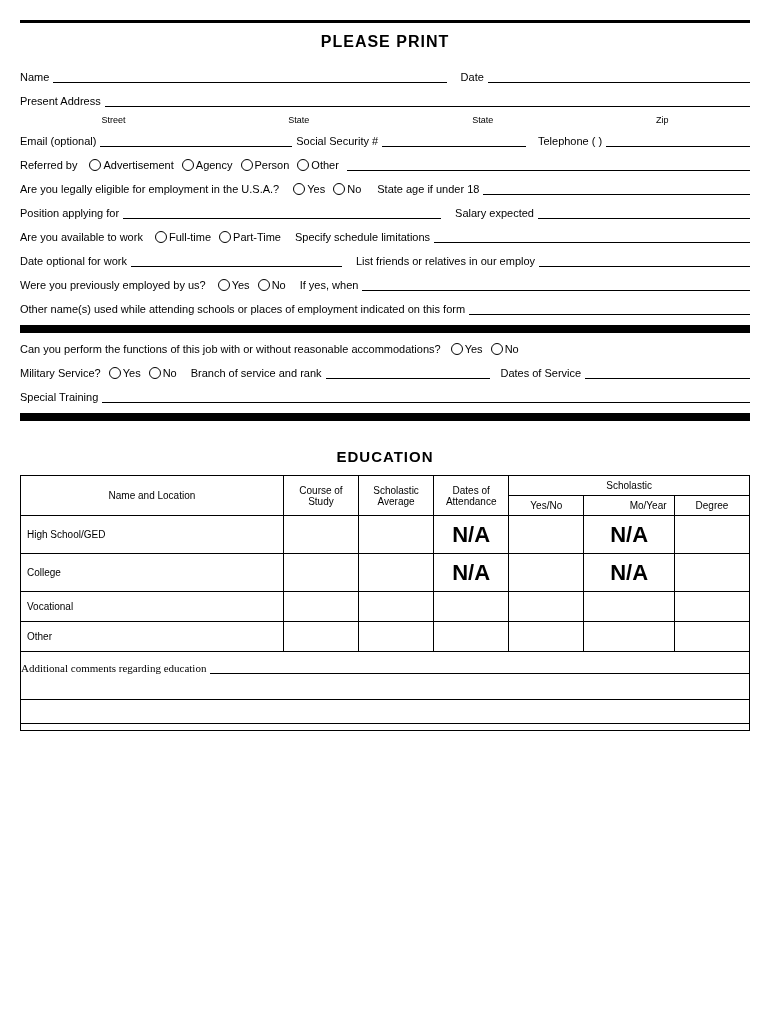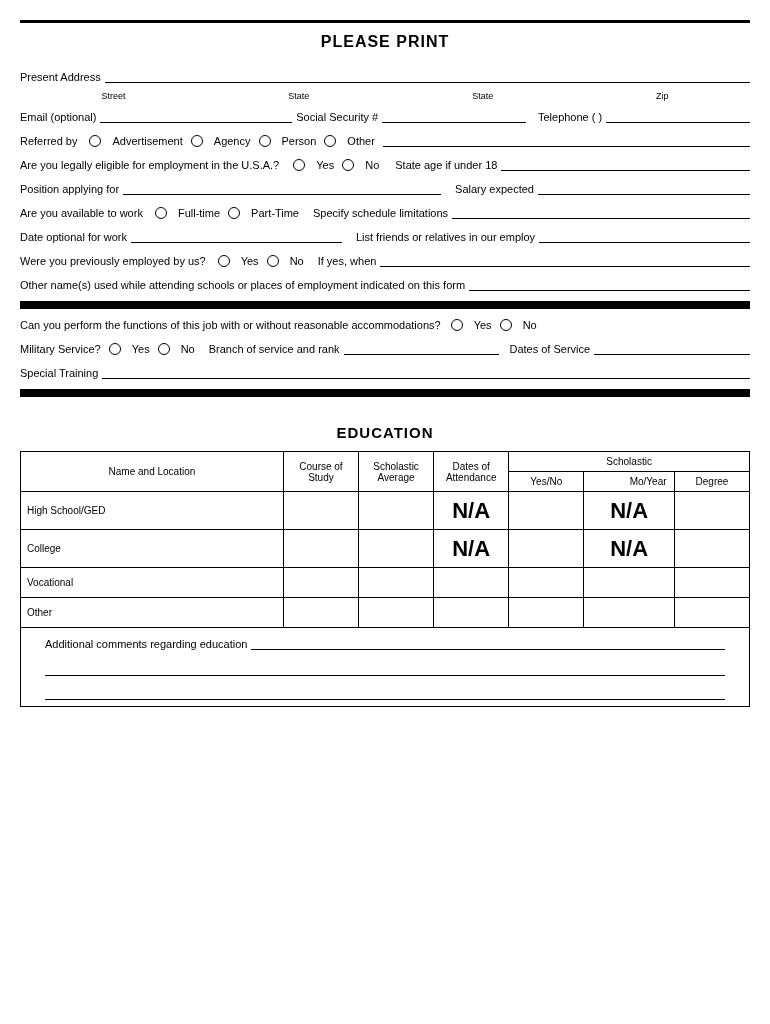--- a/index.html
+++ b/index.html
@@ -53,21 +53,21 @@
       font-size: 9px;
       margin-top: 1px;
       margin-bottom: 6px;
     }
     .sub-label-item {
       text-align: center;
     }
     .radio-option {
       display: inline-flex;
       align-items: center;
-      gap: 11px;
+      gap: 2px;
       margin-right: 4px;
     }
     .radio-circle {
       width: 12px;
       height: 12px;
       border: 1.5px solid #000;
       border-radius: 50%;
       display: inline-block;
       flex-shrink: 0;
     }
@@ -106,36 +106,43 @@
     }
     .edu-row-tall td {
       height: 38px;
     }
     .edu-row-short td {
       height: 30px;
     }
     .comments-section {
       border: 1px solid #000;
       border-top: none;
-      padding: 6px 24px;
+      padding: 6px 0;
+      font-family: Liberation Serif, serif;
     }
     .comments-line {
       border-bottom: 1px solid #000;
       height: 18px;
       margin-top: 6px;
     }
   </style>
 </head>
 <body>
 
 <div class="page">
   <div class="top-border"></div>
 
   <div class="title">PLEASE PRINT</div>
 
+  <div class="form-row">
+    <span class="form-label">Name</span>
+    <div class="form-line" style="flex:3;"></div>
+    <span class="form-label" style="margin-left:10px;">Date</span>
+    <div class="form-line" style="flex:2;"></div>
+  </div>
 
   <div class="form-row">
     <span class="form-label">Present Address</span>
     <div class="form-line"></div>
   </div>
   <div class="sub-labels">
     <span class="sub-label-item">Street</span>
     <span class="sub-label-item">State</span>
     <span class="sub-label-item">State</span>
     <span class="sub-label-item">Zip</span>

